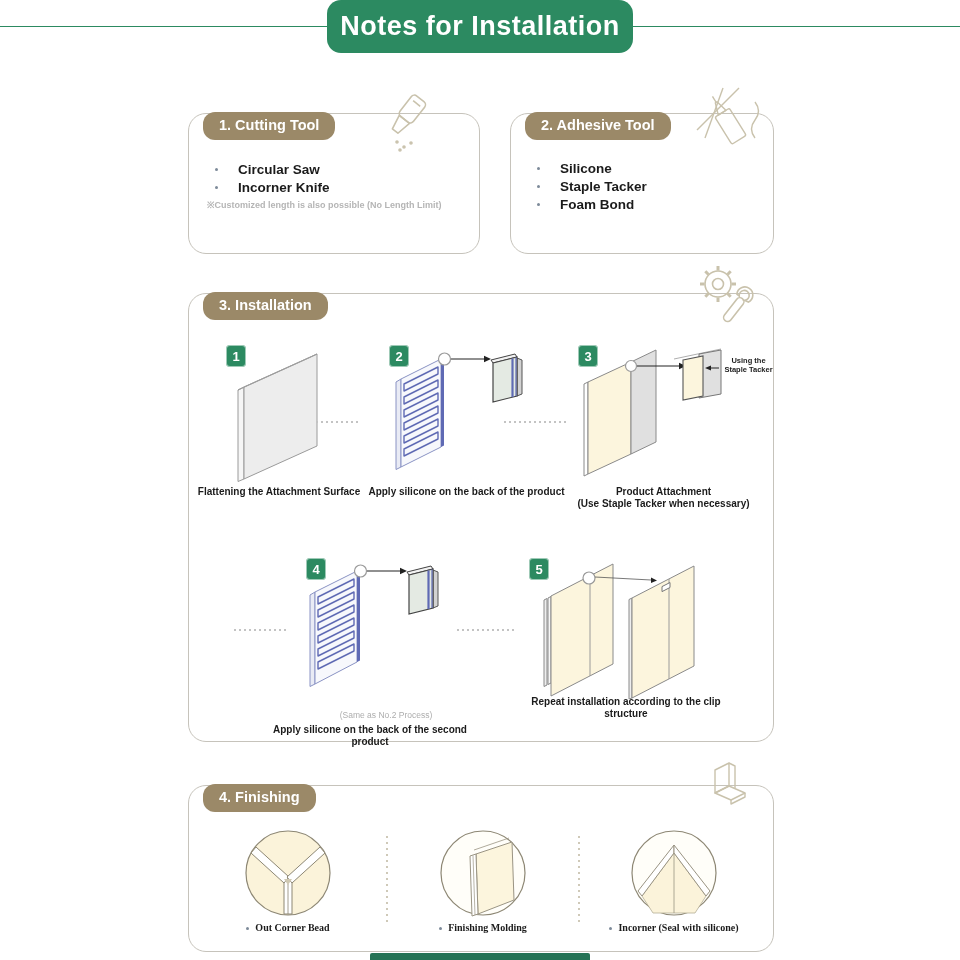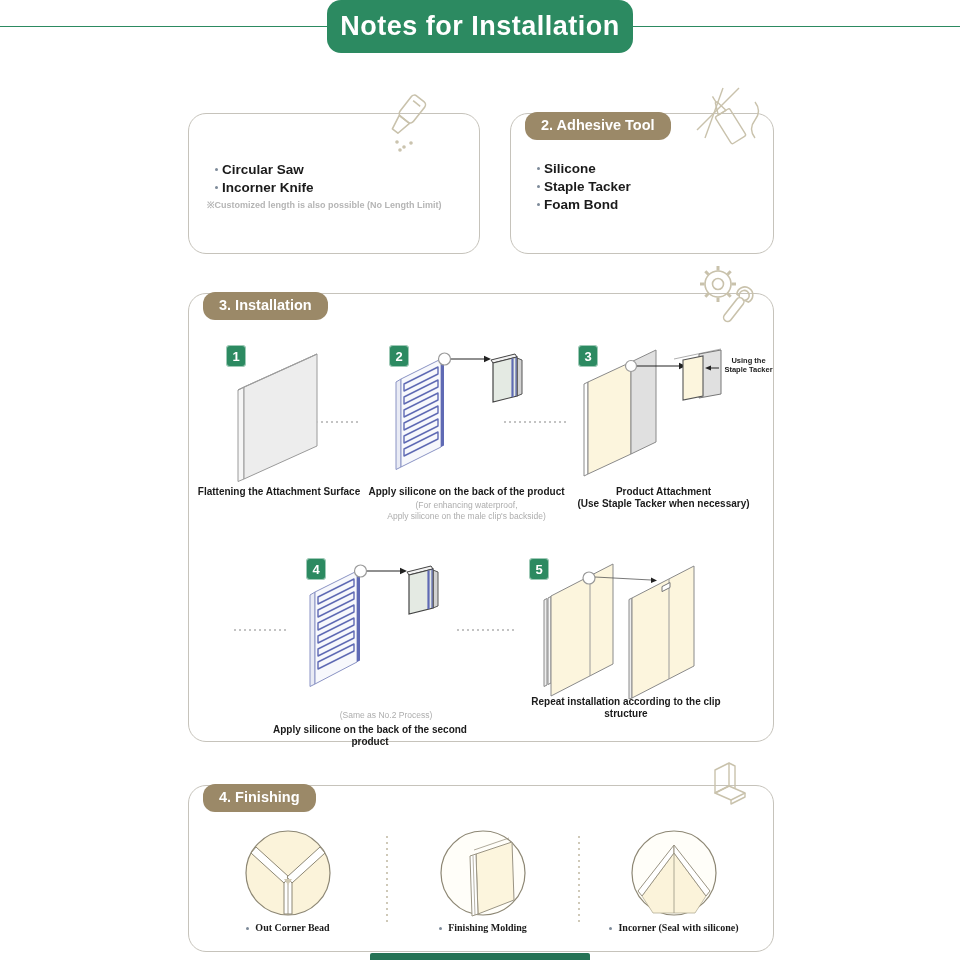--- a/index.html
+++ b/index.html
@@ -18,21 +18,21 @@
   .box2{left:510px;top:113px;width:262px;height:139px;}
   .box3{left:188px;top:293px;width:584px;height:447px;}
   .box4{left:188px;top:785px;width:584px;height:165px;}
   .sec-label{position:absolute;left:14px;top:-2px;background:#9b8968;color:#fff;
         font-weight:bold;font-size:14.5px;padding:5px 16px 7px;border-radius:12px;white-space:nowrap;}
 
   .sec-icon{position:absolute;}
 
   
   .list{position:absolute;}
-  .li{display:flex;align-items:center;gap:4px;height:18px;font-size:13.5px;font-weight:bold;color:#1b1b1b;}
+  .li{display:flex;align-items:center;gap:20px;height:18px;font-size:13.5px;font-weight:bold;color:#1b1b1b;}
   .dot{width:3px;height:3px;border-radius:50%;background:#7d8a99;flex:0 0 auto;}
   .note{position:absolute;font-size:9px;color:#b5b5b5;font-weight:bold;white-space:nowrap;}
 
   
   .stepnum{position:absolute;width:20px;height:22px;background:#2c8a61;border-radius:4px;
         box-shadow:inset 0 0 0 1px rgba(255,255,255,.55);color:#fff;font-weight:bold;font-size:13px;
         display:flex;align-items:center;justify-content:center;}
 
   .fig{position:absolute;}
   .cap{position:absolute;font-size:10px;font-weight:bold;color:#1b1b1b;text-align:center;line-height:12px;}
@@ -52,20 +52,21 @@
 </style>
 </head>
 <body>
 
 <div id="page">
 
   <div class="header-line"></div>
   <div class="header-badge">Notes for Installation</div>
 
   <div class="box box1">
+    <div class="sec-label">1. Cutting Tool</div>
     <svg class="sec-icon" style="left:180px;top:-22px;" width="74" height="64" viewBox="0 0 74 64">
       <g stroke="#c9c2ac" fill="none" stroke-width="1.6" stroke-linejoin="round">
         <g transform="rotate(38 37 26)">
           <rect x="28" y="2" width="17" height="26" rx="4"></rect>
           <line x1="32" y1="8" x2="41" y2="8"></line>
           <polygon points="30,28 43,28 40,43 33,43"></polygon>
         </g>
         <circle cx="28" cy="50" r="1"></circle>
           <circle cx="35" cy="55" r="1"></circle>
         <circle cx="42" cy="51" r="1"></circle>
@@ -225,22 +226,20 @@
       <polygon points="93,41 155,9 155,109 93,141" fill="#fcf5dd" stroke="#8a8a8a" stroke-width="1"></polygon>
       <line x1="130" y1="22" x2="130" y2="122" stroke="#9a9a9a" stroke-width="1"></line>
       <polygon points="123,29.6 131,25.5 131,30.5 123,34.6" fill="#fff" stroke="#777" stroke-width="1"></polygon>
     </svg>
 
     <div class="hdots" style="left:45px;top:335px;width:52px;"></div>
     <div class="hdots" style="left:268px;top:335px;width:58px;"></div>
 
     <div class="cap" style="left:-10px;top:192px;width:200px;">Flattening the Attachment Surface</div>
     <div class="cap" style="left:175px;top:192px;width:205px;">Apply silicone on the back of the product</div>
-    <div class="sub ml" style="left:175px;top:206px;width:205px;">(For enhancing waterproof,
-Apply silicone on the male clip's backside)</div>
     <div class="cap ml" style="left:372px;top:192px;width:205px;">Product Attachment
 (Use Staple Tacker when necessary)</div>
     <div class="cap" style="left:76px;top:402px;width:210px;margin-top:28px;">Apply silicone on the back of the second product</div>
     <div class="sub ml" style="left:92px;top:416px;width:210px;">(Same as No.2 Process)</div>
     <div class="cap" style="left:322px;top:402px;width:230px;">Repeat installation according to the clip structure</div>
   </div>
 
   <div class="box box4">
     <div class="sec-label">4. Finishing</div>
     <svg class="sec-icon" style="right:20px;top:-26px;" width="50" height="54" viewBox="0 0 50 54">

